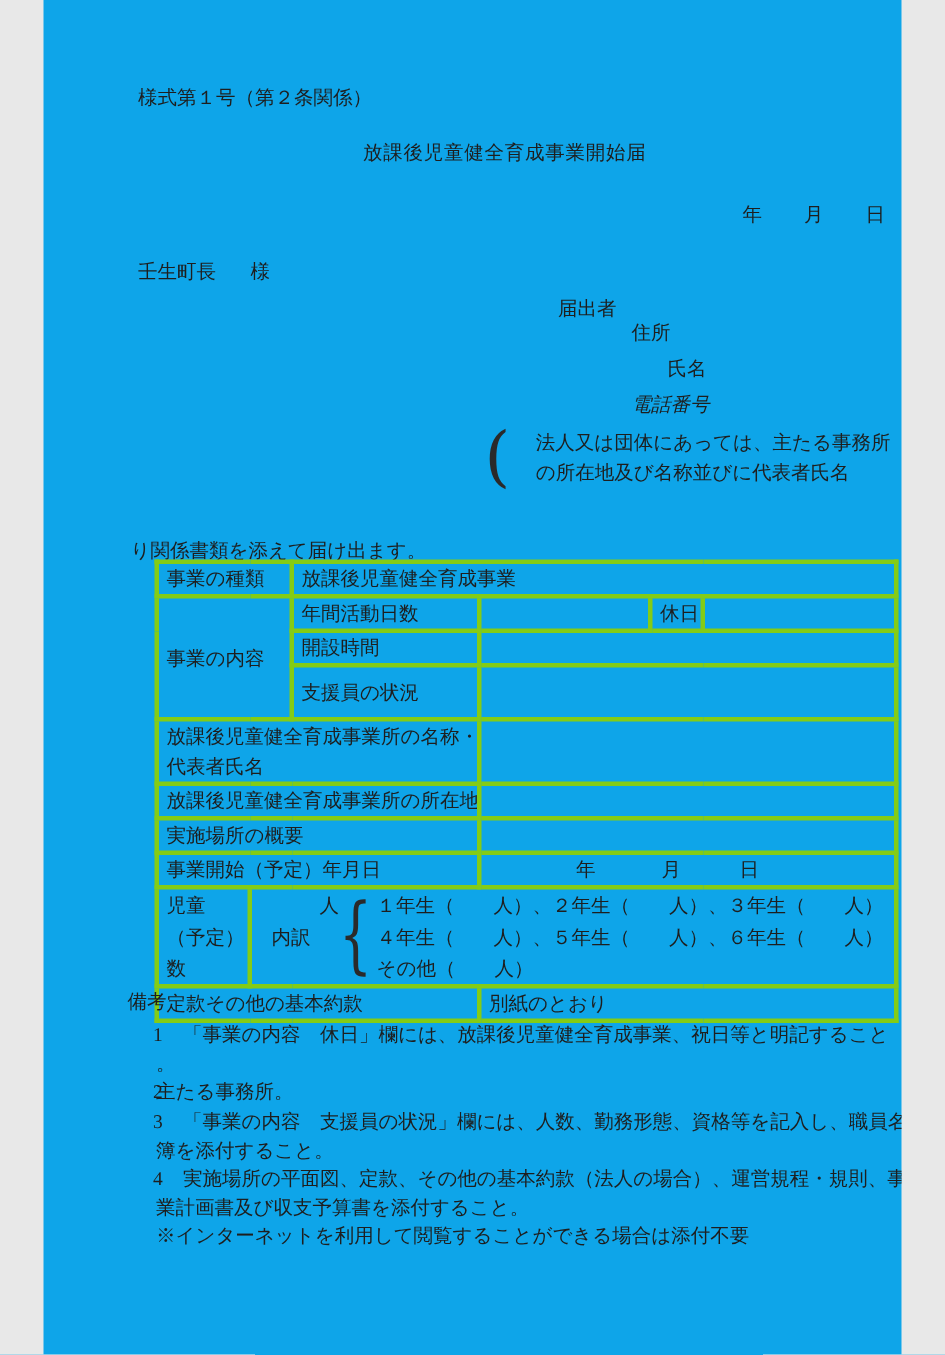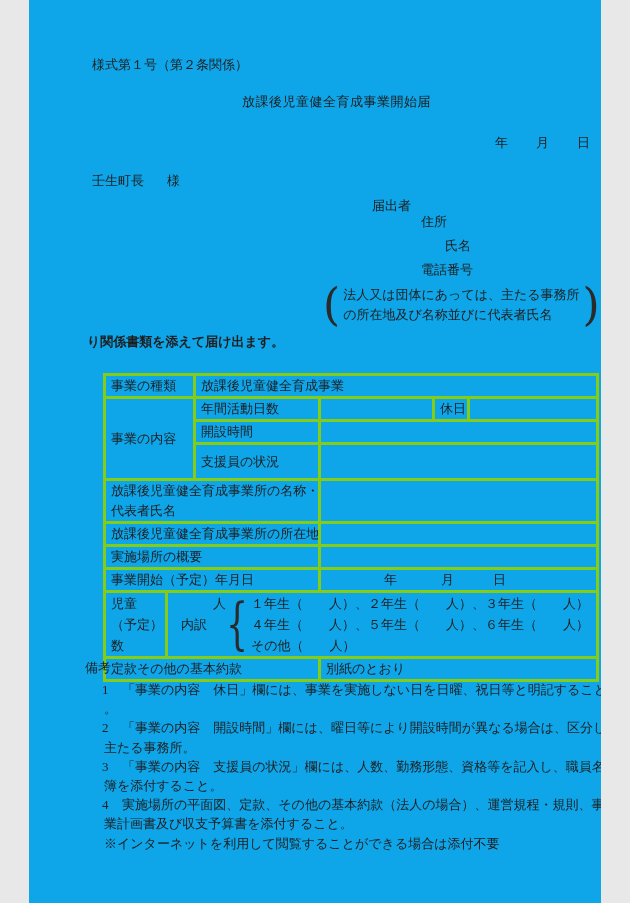--- a/index.html
+++ b/index.html
@@ -13,29 +13,29 @@
 
   .form-number { left:63px; top:56px; }
   .doc-title   { left:213px; top:93px; letter-spacing:0.5px; }
   .date-line   { left:466px; top:134px; display:flex; gap:28px; }
   .addressee   { left:63px; top:172px; }
   .addressee .honorific { margin-left:23px; }
 
   .decl-label   { left:343px; top:197px; }
   .decl-address { left:392px; top:213px; }
   .decl-name    { left:416px; top:237px; }
-  .decl-phone   { left:392px; top:261px; }
+  .decl-phone   { left:392px; top:261px;font-style:italic; }
   .decl-bracket { position:absolute; left:294px; top:283px; display:flex; align-items:center; }
   .bigparen { font-size:44px; line-height:44px; font-weight:300; color:#2a2a2a;
               font-family:"DejaVu Serif","Liberation Serif",serif; }
-  .decl-note-lines { margin:0 3px; }
+  .decl-note-lines { margin:0 17px; }
   .decl-note-lines div { line-height:20px; white-space:nowrap; }
 
   .body-line1 { left:73px; top:331px; }
-  .body-line2 { left:58px; top:333px;font-weight:bold; }
+  .body-line2 { left:58px; top:358px; }
 
   table.form { position:absolute; left:74px; top:373px; width:493px;
                border-collapse:collapse; table-layout:fixed; }
   table.form td { border:3px solid #84cc16; padding:0 2px 0 5px;
                   vertical-align:middle; line-height:20px; font-size:13px;
                   overflow:hidden; white-space:nowrap; }
   td.v-top { vertical-align:top; }
   .two-line div { line-height:20px; }
 
   td.children-cell { vertical-align:top; padding-left:4px; }
@@ -175,27 +175,26 @@
       <td colspan="3">別紙のとおり</td>
     </tr>
   </tbody>
     </table>
 
   <div class="notes">
     <div class="notes-heading">備考</div>
 
     <div class="note-line nl-first">
       <span class="nnum">1</span>
-      <span>「事業の内容　休日」欄には、事業を実施しない日を日曜、祝日等と明記すること</span>
+      <span>「事業の内容　休日」欄には、放課後児童健全育成事業、祝日等と明記すること</span>
     </div>
     <div class="note-line nl-cont">。</div>
 
     <div class="note-line nl-first">
       <span class="nnum">2</span>
-      <span>「事業の内容　開設時間」欄には、曜日等により開設時間が異なる場合は、区分し</span>
     </div>
     <div class="note-line nl-cont">主たる事務所。</div>
 
     <div class="note-line nl-first">
       <span class="nnum">3</span>
       <span>「事業の内容　支援員の状況」欄には、人数、勤務形態、資格等を記入し、職員名</span>
     </div>
     <div class="note-line nl-cont">簿を添付すること。</div>
 
     <div class="note-line nl-first">

